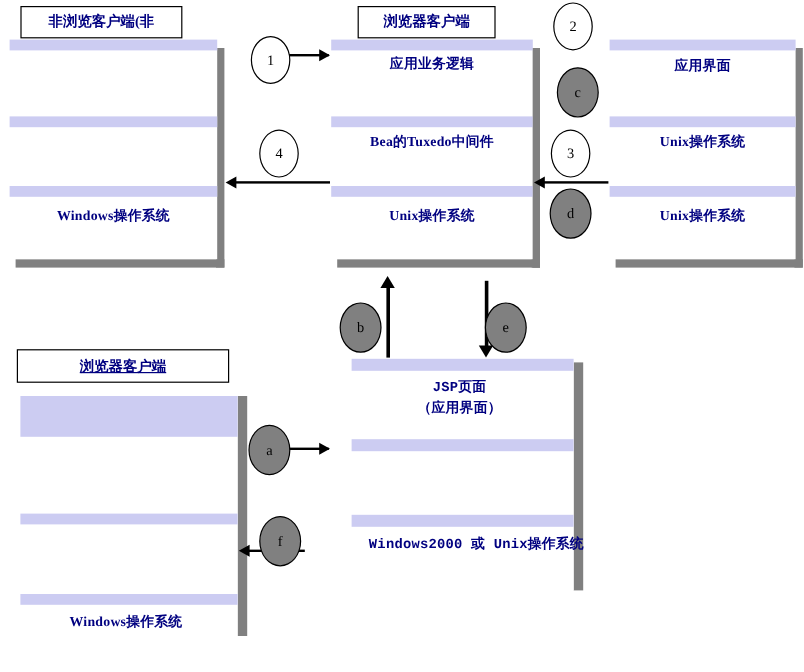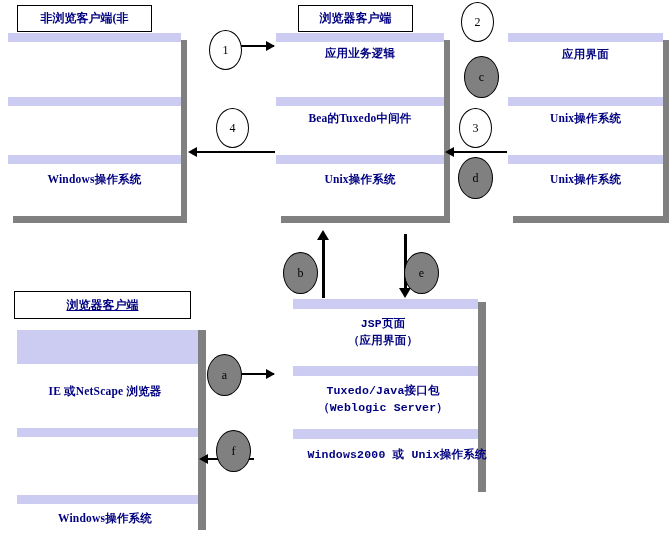--- a/index.html
+++ b/index.html
@@ -166,40 +166,35 @@
   <div class="layer-label" style="left:508px; top:172px; width:155px;">Unix操作系统</div>
 
   <div class="title-box" style="left:14px; top:291px; width:175px; height:26px;text-decoration:underline;">
     <span>浏览器客户端</span>
   </div>
 
   <div class="shadow-right" style="left:198px; top:330px; width:8px; height:200px;"></div>
   <div class="stack-body" style="left:12px; top:324px; width:186px; height:212px; background:#ffffff;"></div>
 
   <div class="band" style="left:17px; top:330px; width:181px; height:34px;"></div>
-  <div class="layer-label" style="left:12px; top:384px; width:186px;">IE 或NetScape 浏览器</div>
 
   <div class="band" style="left:17px; top:428px; width:181px; height:9px;"></div>
   <div class="band" style="left:17px; top:495px; width:181px; height:9px;"></div>
   <div class="layer-label" style="left:12px; top:511px; width:186px;">Windows操作系统</div>
 
   <div class="shadow-right" style="left:478px; top:302px; width:8px; height:190px;"></div>
   <div class="stack-body" style="left:288px; top:296px; width:190px; height:196px; background:#ffffff;"></div>
 
   <div class="band" style="left:293px; top:299px; width:185px; height:10px;"></div>
   <div class="layer-label two-line" style="left:288px; top:315px; width:190px;">
     <div style="white-space:pre-line;">JSP页面
 （应用界面）</div>
   </div>
 
   <div class="band" style="left:293px; top:366px; width:185px; height:10px;"></div>
-  <div class="layer-label two-line" style="left:288px; top:382px; width:190px;">
-    <div style="white-space:pre-line;">Tuxedo/Java接口包
-（Weblogic Server）</div>
-  </div>
 
   <div class="band" style="left:293px; top:429px; width:185px; height:10px;"></div>
   <div class="layer-label two-line" style="left:304px; top:446px; width:186px;">
     <div style="white-space:pre-line;">Windows2000 或 Unix操作系统</div>
   </div>
 
   <div class="vbar" style="left:444px; top:40px; width:6px; height:183px;"></div>
 
   <div class="arrow-line" style="left:240px; top:45px; width:34px; height:2px;"></div>
   <div class="arrow-head ah-right" style="left:266px; top:41px;"></div>

